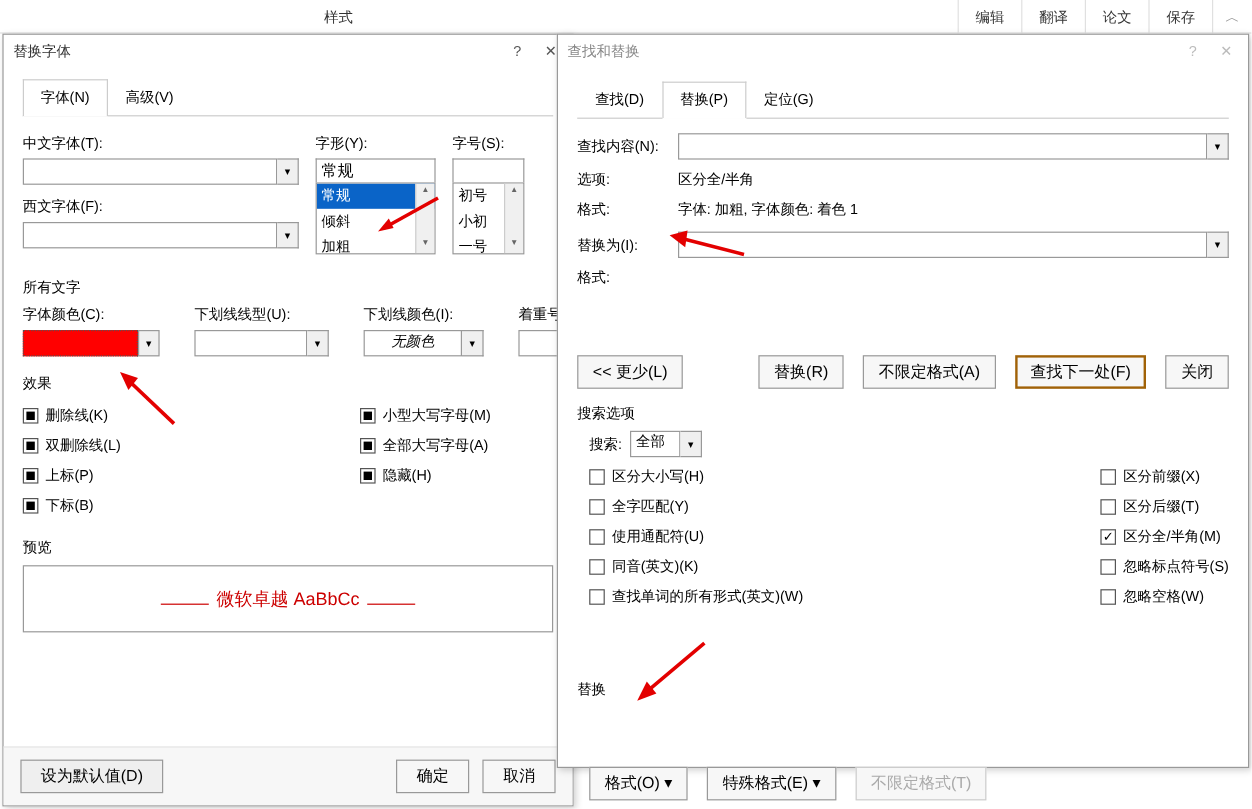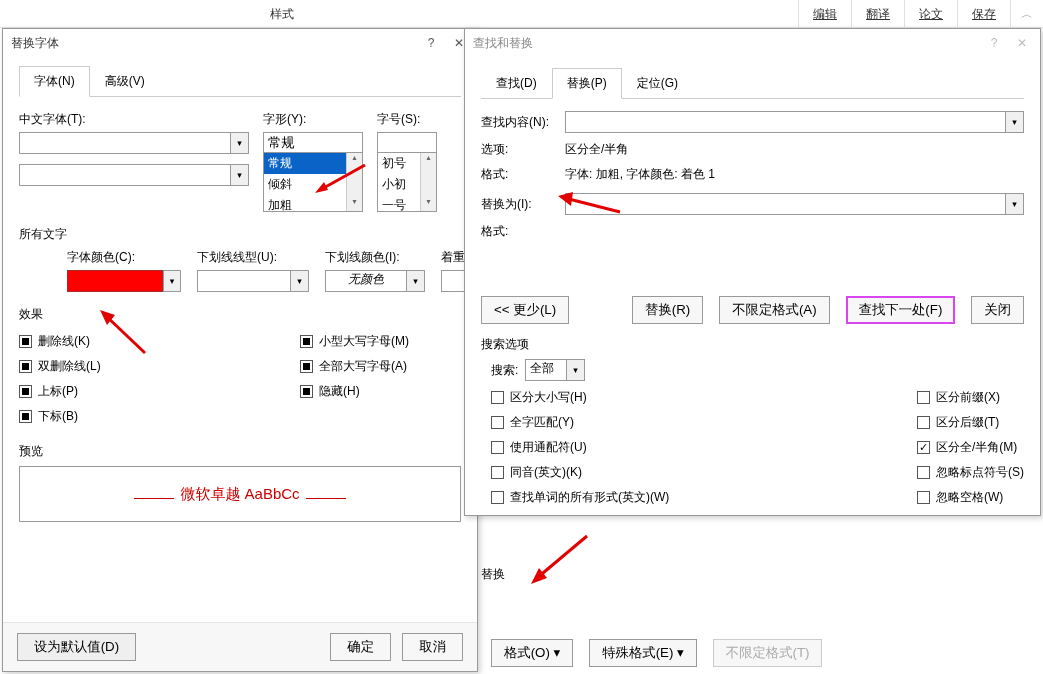--- a/index.html
+++ b/index.html
@@ -1,20 +1,20 @@
 <!DOCTYPE html>
 <html><head>
 <meta charset="utf-8">
 <style>
 * { box-sizing: border-box; font-family: "Microsoft YaHei", "SimSun", sans-serif; }
 body { margin: 0; background: #fff; font-size: 12px; color: #000; width: 1043px; height: 674px; position: relative; overflow: hidden; }
 .ribbon-top { position: absolute; top: 0; left: 0; right: 0; height: 28px; background: #fff; border-bottom: 1px solid #e0e0e0; }
 .ribbon-title { position: absolute; left: 270px; top: 6px; font-size: 12px; color: #333; }
 .ribbon-tabs { position: absolute; right: 10px; top: 0; display: flex; height: 28px; align-items: center; }
-.ribbon-tab { padding: 0 14px; height: 100%; display: flex; align-items: center; border-left: 1px solid #e0e0e0; color: #333; text-decoration: underline; }
+.ribbon-tab { padding: 0 14px; height: 100%; display: flex; align-items: center; border-left: 1px solid #e0e0e0; color: #333; }
 .ribbon-tab.last { border-right: 1px solid #e0e0e0; }
 .ribbon-caret { margin-left: 10px; color: #999; }
 
 .dialog { position: absolute; background: #fff; border: 1px solid #999; box-shadow: 2px 2px 6px rgba(0,0,0,0.2); }
 .dialog-title { height: 28px; display: flex; align-items: center; padding: 0 8px; font-size: 12px; color: #333; position: relative; }
 .dialog-title .buttons { position: absolute; right: 4px; top: 0; display: flex; }
 .dlg-btn { width: 28px; height: 28px; display: flex; align-items: center; justify-content: center; color: #555; }
 
 
 .left-dialog { left: 2px; top: 28px; width: 476px; height: 644px; }
@@ -57,35 +57,35 @@
 .preview-box { border: 1px solid #999; height: 56px; display: flex; align-items: center; justify-content: center; margin-top: 4px; }
 .preview-text { color: #cc0000; font-size: 15px; }
 .preview-text .ul { border-bottom: 1px solid #cc0000; margin: 0 6px; display:inline-block; width:40px; }
 
 .footer { position: absolute; bottom: 0; left: 0; right: 0; padding: 10px 14px; display: flex; justify-content: space-between; border-top: 1px solid #e5e5e5; background:#f7f7f7; }
 .btn { border: 1px solid #999; background: #f7f7f7; padding: 4px 16px; }
 .btn.ghost { background: #efefef; }
 .btn + .btn { margin-left: 8px; }
 
 
-.right-dialog { left: 464px; top: 28px; width: 577px; height: 488px; }
+.right-dialog { left: 464px; top: 28px; width: 577px; height: 612px; }
 .right-dialog .dialog-title { color: #888; }
 .right-body { padding: 10px 16px; }
 .tabs-row2 { display: flex; border-bottom: 1px solid #ccc; margin-bottom: 12px; }
 .tab2 { padding: 6px 14px; border: 1px solid transparent; position: relative; top: 1px; }
 .tab2.active { border: 1px solid #ccc; border-bottom: 1px solid #fff; background: #fff; }
 
 .form-row { display: flex; align-items: center; margin-bottom: 8px; }
 .form-label { width: 84px; }
 .form-input { flex: 1; display: flex; }
 .input-box { flex:1; border: 1px solid #999; height: 22px; }
 
 .btn-row { display: flex; gap: 8px; margin: 12px 0; flex-wrap: wrap; }
 .right-body .btn { padding: 4px 12px; margin-top: 44px; }
-.btn.highlight { border: 2px solid #d946ef; padding: 3px 11px; }
+.btn.highlight { border: 2px solid #a16207; padding: 3px 11px; }
 .btn.disabled { color: #aaa; border-color: #ccc; }
 
 .opts-grid { display: flex; gap: 40px; margin-top: 6px; }
 .opt-col { display: flex; flex-direction: column; gap: 8px; }
 .chk { display: inline-flex; align-items: center; }
 .chk-box { width: 13px; height: 13px; border: 1px solid #555; margin-right: 6px; display:flex; align-items:center; justify-content:center; }
 .chk.checked .chk-box::after { content: "✓"; font-size: 11px; color: #000; }
 
 .arrow-red { position: absolute; pointer-events: none; }
 .arrow-red svg path { fill: #e30000; }
@@ -122,20 +122,21 @@
     <div class="font-grid">
       <div class="col-cn">
         <div class="field-group">
           <span class="label">中文字体(T):</span>
           <div class="select-box">
             <div class="select-input"></div>
               <div class="select-arrow">▾</div>
           </div>
         </div>
         <div class="field-group">
+          <span class="label">西文字体(F):</span>
           <div class="select-box">
             <div class="select-input"></div>
               <div class="select-arrow">▾</div>
           </div>
         </div>
       </div>
       <div class="col-style">
         <span class="label">字形(Y):</span>
         <input class="listbox-input" value="常规" style="">
         <div class="listbox">
@@ -157,21 +158,21 @@
           <div class="list-item">一号</div>
           <div class="scroll-mock">
               <div class="scroll-up">▴</div>
               <div class="scroll-down">▾</div>
             </div>
         </div>
       </div>
     </div>
 
     <div class="section-title">所有文字</div>
-    <div class="row" style="gap:16px;margin-left:48px;">
+    <div class="row" style="gap:29px;">
       <div style="flex:0 0 112px;">
         <span class="label">字体颜色(C):</span>
         <div class="color-dd">
           <div class="color-swatch" style="background: rgb(255, 0, 0);"></div>
           <div class="dd-arrow">▾</div>
         </div>
       </div>
       <div style="flex:0 0 112px;">
         <span class="label">下划线线型(U):</span>
         <div class="select-box">

